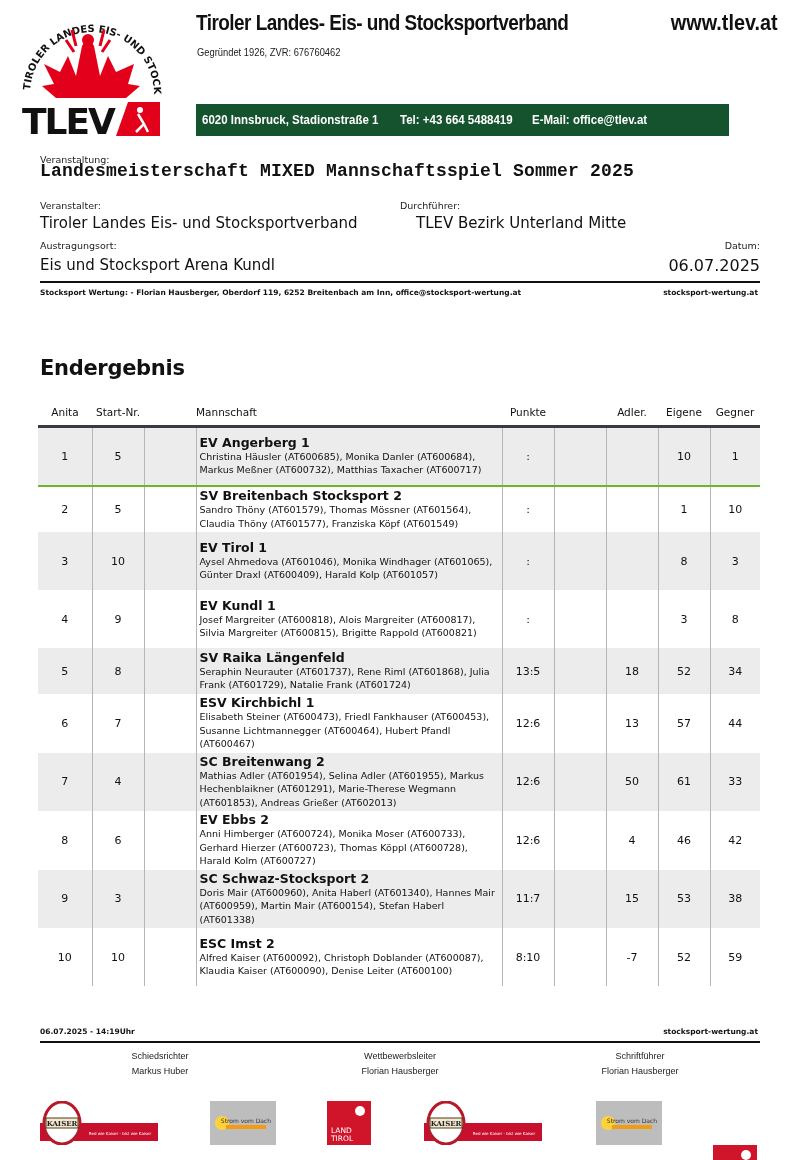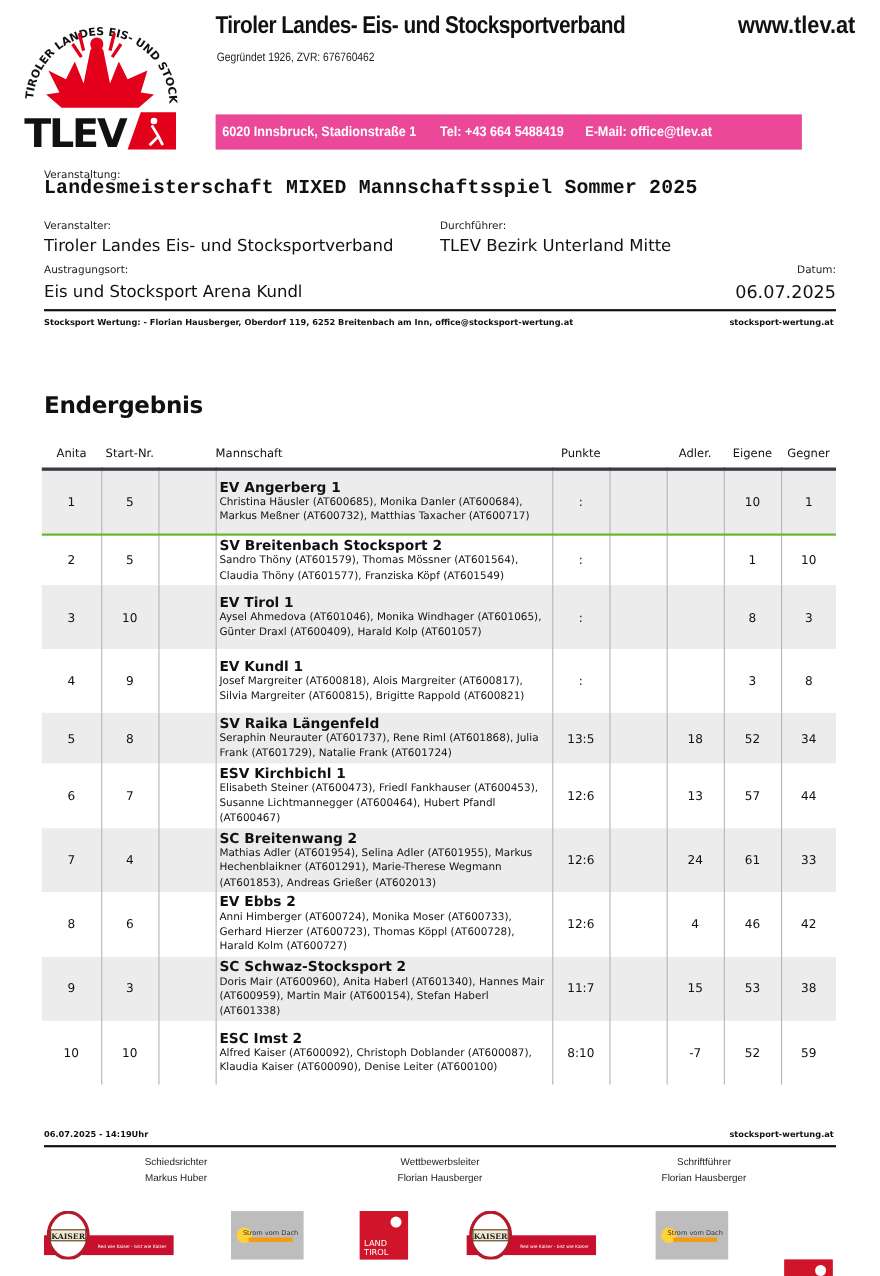--- a/index.html
+++ b/index.html
@@ -4,21 +4,21 @@
 <style>
   * { box-sizing: border-box; margin: 0; padding: 0; }
   html, body { width: 800px; height: 1160px; background: #ffffff; overflow: hidden; }
   body { font-family: "DejaVu Sans", "Liberation Sans", sans-serif; color: #111; position: relative; }
 
   
   .logo { position: absolute; left: 16px; top: 6px; width: 150px; height: 132px; }
   .org-title { position: absolute; left: 196px; top: 10px; font-family: "Liberation Sans", sans-serif; font-weight: bold; font-size: 22px; letter-spacing: -0.6px; transform: scaleX(0.86); transform-origin: left; color: #111; white-space: nowrap; }
   .org-web { position: absolute; right: 22px; top: 10px; font-family: "Liberation Sans", sans-serif; font-weight: bold; font-size: 22px; transform: scaleX(0.9); transform-origin: right; color: #111; }
   .org-sub { position: absolute; left: 197px; top: 46px; font-family: "Liberation Sans", sans-serif; font-size: 11px; transform: scaleX(0.85); transform-origin: left; color: #222; white-space: nowrap; }
-  .red-bar { position: absolute; left: 196px; top: 104px; width: 533px; height: 32px; background: #ec4899; color: #fff; font-family: "Liberation Sans", sans-serif; font-weight: bold; font-size: 12.5px; display: flex; align-items: center; padding-left: 6px; }
+  .red-bar { position: absolute; left: 196px; top: 104px; width: 533px; height: 32px; background: #14532d; color: #fff; font-family: "Liberation Sans", sans-serif; font-weight: bold; font-size: 12.5px; display: flex; align-items: center; padding-left: 6px; }
   .red-bar span { display: inline-block; transform: scaleX(0.92); transform-origin: left; white-space: nowrap; }
   .red-bar .addr { width: 198px; }
   .red-bar .tel { width: 132px; }
 
   
   .lbl { position: absolute; font-size: 9.5px; color: #222; }
   .val { position: absolute; font-size: 15px; color: #111; white-space: nowrap; }
   .val.big { font-size: 18px; font-weight: bold; letter-spacing: 0.2px; }
   .hr { position: absolute; left: 40px; width: 720px; height: 2px; background: #111; }
   .meta-line { position: absolute; font-size: 7.5px; font-weight: bold; color: #111; white-space: nowrap; }
@@ -81,21 +81,21 @@
   <span>E-Mail: office@tlev.at</span>
 </div>
 
 <div class="lbl" style="left:40px; top:154px;">Veranstaltung:</div>
 <div class="val big" style="left:40px; top:161px;font-family:Liberation Mono, monospace;">Landesmeisterschaft MIXED Mannschaftsspiel Sommer 2025</div>
 
 <div class="lbl" style="left:40px; top:200px;">Veranstalter:</div>
 <div class="val" style="left:40px; top:214px;">Tiroler Landes Eis- und Stocksportverband</div>
 
 <div class="lbl" style="left:400px; top:200px;">Durchführer:</div>
-<div class="val" style="left:400px; top:214px;">TLEV Bezirk Unterland Mitte</div>
+<div class="val" style="left:416px; top:214px;">TLEV Bezirk Unterland Mitte</div>
 
 <div class="lbl" style="left:40px; top:240px;">Austragungsort:</div>
 <div class="val" style="left:40px; top:256px;">Eis und Stocksport Arena Kundl</div>
 
 <div class="lbl" style="right:40px; top:240px;">Datum:</div>
 <div class="val" style="right:40px; top:256px; font-size:16px;">06.07.2025</div>
 
 <div class="hr" style="top:281px;"></div>
 <div class="meta-line" style="left:40px; top:288px;">
   <span>Stocksport Wertung:</span><span class="light"> - Florian Hausberger, Oberdorf 119, 6252 Breitenbach am Inn, office@stocksport-wertung.at</span>
@@ -217,21 +217,21 @@
       <tr class="shade" style="height: 58px;">
         <td>7</td>
         <td>4</td>
         <td></td>
         <td class="team">
           <div class="team-name">SC Breitenwang 2</div>
           <div class="team-players">Mathias Adler (AT601954), Selina Adler (AT601955), Markus Hechenblaikner (AT601291), Marie-Therese Wegmann (AT601853), Andreas Grießer (AT602013)</div>
         </td>
         <td>12:6</td>
         <td></td>
-        <td>24</td>
+        <td>50</td>
         <td>61</td>
         <td>33</td>
       </tr>
       <tr style="height: 58px;">
         <td>8</td>
         <td>6</td>
         <td></td>
         <td class="team">
           <div class="team-name">EV Ebbs 2</div>
           <div class="team-players">Anni Himberger (AT600724), Monika Moser (AT600733), Gerhard Hierzer (AT600723), Thomas Köppl (AT600728), Harald Kolm (AT600727)</div>

